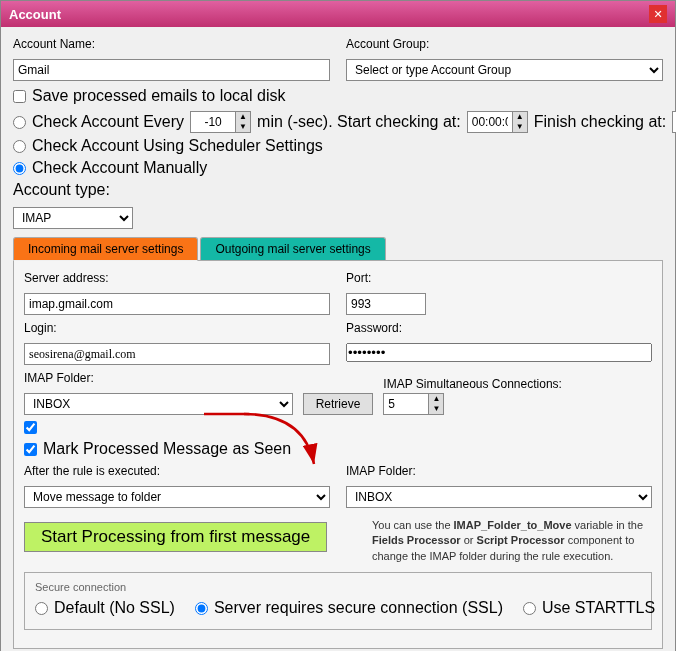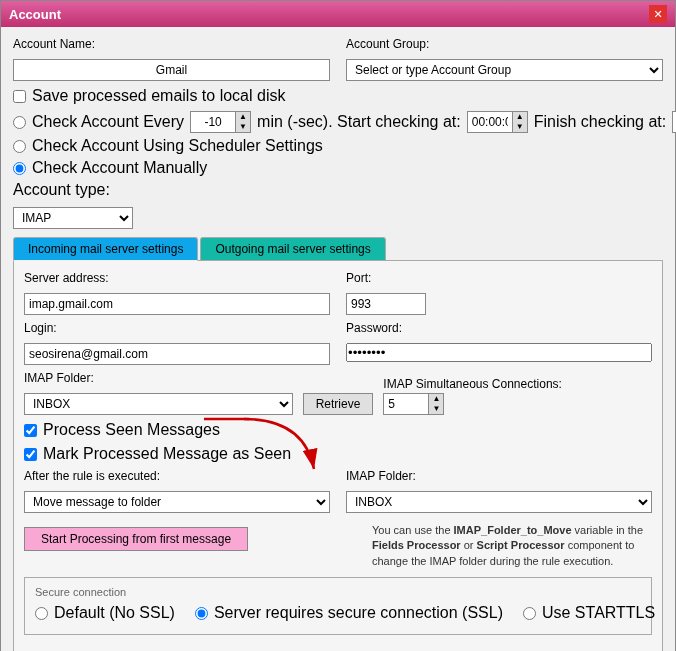--- a/index.html
+++ b/index.html
@@ -70,21 +70,20 @@
       margin-bottom: 6px;
     }
     .account-name-group {
       flex: 1;
     }
     .account-group-group {
       width: 280px;
     }
     .account-name-group input {
       width: 100%;
-      text-align: center;
     }
     .account-group-group select {
       width: 100%;
     }
     .checkbox-row {
       display: flex;
       align-items: center;
       gap: 6px;
       margin-bottom: 6px;
     }
@@ -118,21 +117,21 @@
       padding: 4px 14px;
       border: 1px solid #aaa;
       border-bottom: none;
       background: #14b8a6;
       cursor: pointer;
       font-size: 12px;
       margin-right: 2px;
       border-radius: 3px 3px 0 0;
     }
     .tab.active {
-      background: #0ea5e9;
+      background: #f97316;
       border-bottom: 1px solid #f0f0f0;
       margin-bottom: -1px;
       z-index: 1;
     }
     .tab-content {
       border: 1px solid #aaa;
       border-top: none;
       padding: 10px;
       background: #f5f5f5;
     }
@@ -175,23 +174,23 @@
       color: #333;
       line-height: 1.4;
       margin-top: 4px;
     }
     .info-text strong {
       font-weight: bold;
     }
     
     .process-btn {
       padding: 4px 16px;
-      font-size: 12px;
-      cursor: pointer;
-      background: #f9a8d4;
+      font-size: 17px;
+      cursor: pointer;
+      background: #bef264;
       border: 1px solid #888;
       margin: 8px 0;
     }
     
     .secure-box {
       border: 1px solid #aaa;
       padding: 8px 10px;
       margin: 8px 0;
     }
     .secure-title {
@@ -373,21 +372,21 @@
         </div>
         <div class="field-group" style="width:100px;">
           <span class="field-label">Port:</span>
           <input type="text" class="port-input" value="993" style="">
         </div>
       </div>
 
       <div style="display:flex; gap:16px; margin-bottom:6px;">
         <div class="field-group" style="flex:1;">
           <span class="field-label">Login:</span>
-          <input type="text" style="width: 100%;" value="seosirena@gmail.com">
+          <input type="text" style="width: 100%; font-family: Liberation Serif, serif;" value="seosirena@gmail.com">
         </div>
         <div class="field-group" style="width:200px;">
           <span class="field-label">Password:</span>
           <input type="password" value="••••••••" style="width: 100%;">
         </div>
       </div>
 
       <div class="imap-row">
         <div class="imap-folder-group field-group">
           <span class="field-label">IMAP Folder:</span>
@@ -403,21 +402,20 @@
             <div class="spinner-arrows">
               <button>▲</button>
               <button>▼</button>
             </div>
           </div>
         </div>
       </div>
 
       <div class="checkbox-row">
         <input type="checkbox" checked="" style="">
-        <label>Process Seen Messages</label>
       </div>
 
       <div class="checkbox-row">
         <input type="checkbox" checked="" style="">
         <label>Mark Processed Message as Seen</label>
       </div>
 
       <div style="display:flex; gap:16px; margin:6px 0; align-items:flex-end; position:relative;">
         <div class="field-group" style="flex:1;">
           <span class="field-label">After the rule is executed:</span>

